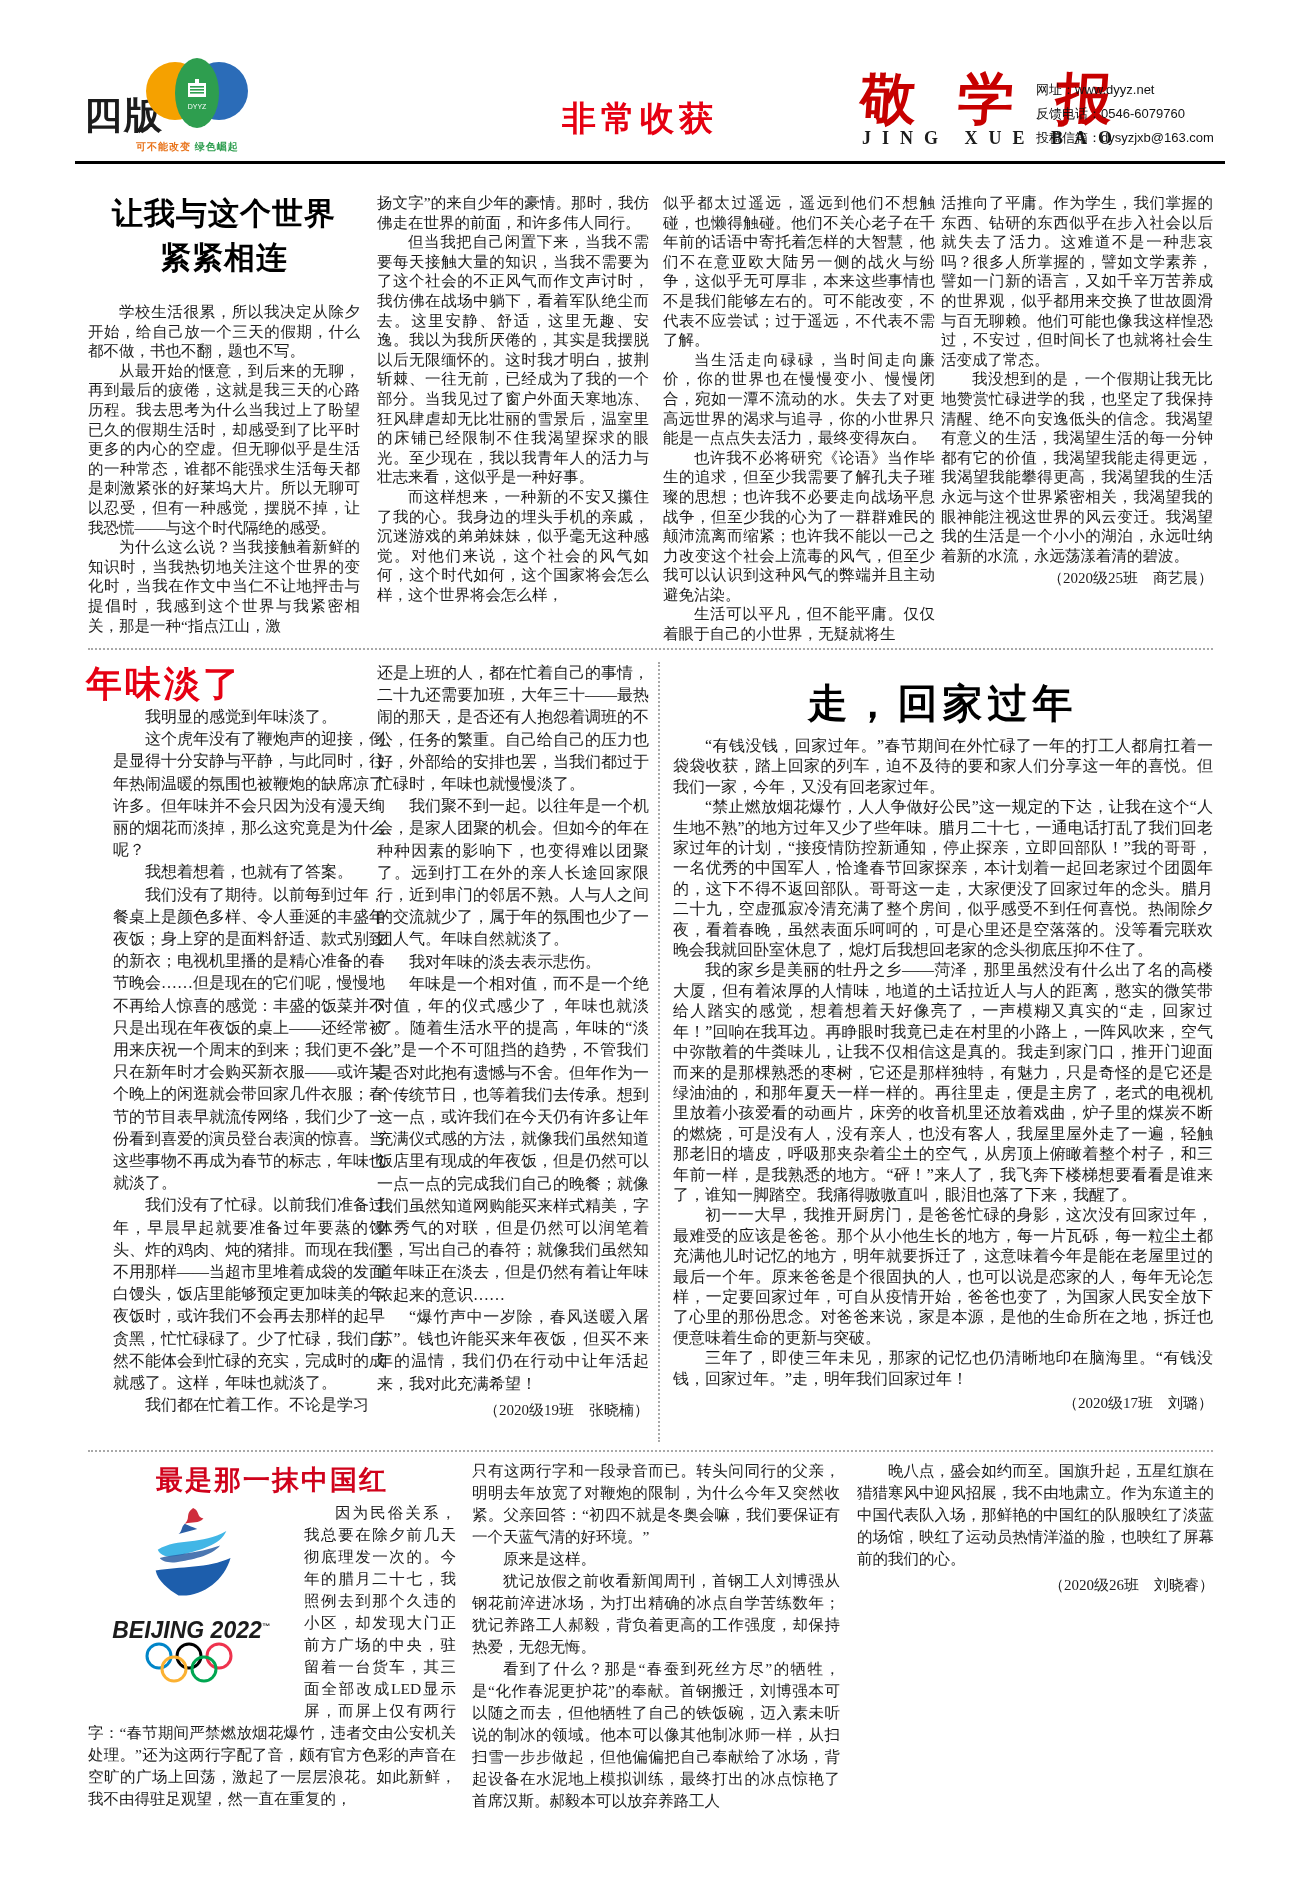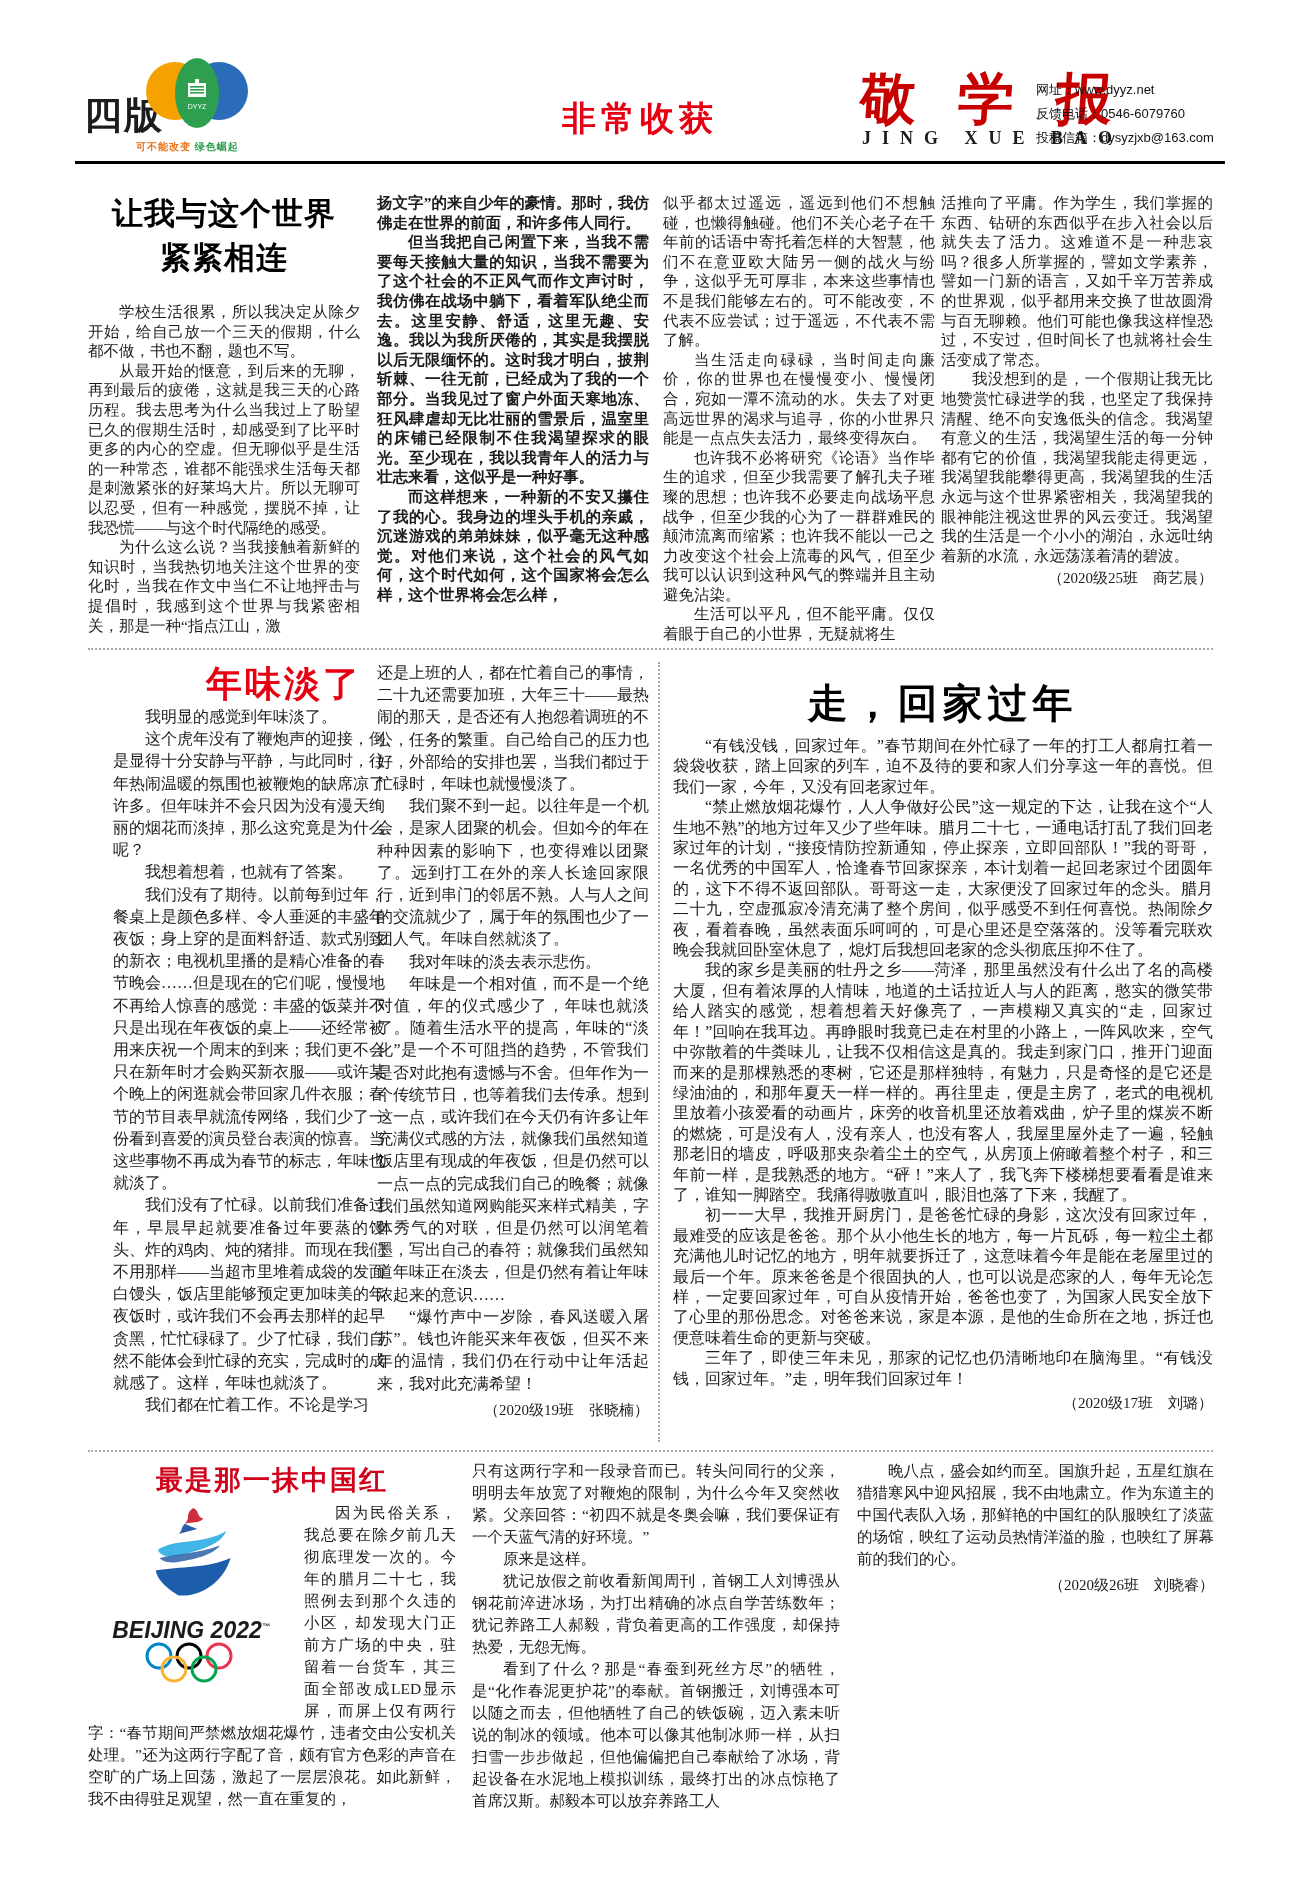--- a/index.html
+++ b/index.html
@@ -35,21 +35,21 @@
   .para.cont{text-indent:0;}
   .sig{margin:4px 0 0;text-align:right;font-size:15px;text-indent:0;}
   .dotted-rule{position:absolute;border-top:2px dotted #a8a8a8;}
   .v-dotted{position:absolute;border-left:2px dotted #a8a8a8;}
   
   .a1-title{position:absolute;left:86px;top:192px;width:276px;text-align:center;
             font-family:"Liberation Sans",sans-serif;font-weight:700;font-size:31px;
             line-height:44px;color:#000000;letter-spacing:1px;}
   .a1 .body-col{width:272px;font-size:15.5px;line-height:19.6px;}
   
-  .a2-title{position:absolute;left:86px;top:660px;width:276px;text-align:right;
+  .a2-title{position:absolute;left:86px;top:660px;width:276px;text-align:left;
             font-family:"Liberation Sans",sans-serif;font-weight:700;font-size:36px;color:#e60012;letter-spacing:3px;}
   .a2 .body-col{width:272px;font-size:16px;line-height:22.2px;}
   
   .a3-title{position:absolute;left:672px;top:676px;width:541px;text-align:center;
             font-family:"Liberation Sans",sans-serif;font-weight:700;font-size:40px;color:#000;letter-spacing:5px;}
   .a3-body{position:absolute;left:673px;top:736px;width:540px;font-size:16px;line-height:20.4px;text-align:justify;}
   
   .a4-title{position:absolute;left:88px;top:1462px;width:368px;text-align:center;
             font-family:"Liberation Sans",sans-serif;font-weight:700;font-size:27px;color:#d0021b;letter-spacing:2px;}
   .a4 .body-col{width:368px;font-size:15.5px;line-height:22px;}
@@ -102,21 +102,21 @@
   <div class="a1">
     <div class="a1-title">
       <div>让我与这个世界</div>
       <div>紧紧相连</div>
     </div>
     <div class="body-col" style="left:88px;top:302px;">
         <p class="para">学校生活很累，所以我决定从除夕开始，给自己放一个三天的假期，什么都不做，书也不翻，题也不写。</p>
         <p class="para">从最开始的惬意，到后来的无聊，再到最后的疲倦，这就是我三天的心路历程。我去思考为什么当我过上了盼望已久的假期生活时，却感受到了比平时更多的内心的空虚。但无聊似乎是生活的一种常态，谁都不能强求生活每天都是刺激紧张的好莱坞大片。所以无聊可以忍受，但有一种感觉，摆脱不掉，让我恐慌——与这个时代隔绝的感受。</p>
         <p class="para">为什么这么说？当我接触着新鲜的知识时，当我热切地关注这个世界的变化时，当我在作文中当仁不让地抨击与提倡时，我感到这个世界与我紧密相关，那是一种“指点江山，激</p>
       </div>
-    <div class="body-col" style="left:377px;top:193px;font-weight:bold;">
+    <div class="body-col" style="left:377px;top:193px;">
         <p class="para cont">扬文字”的来自少年的豪情。那时，我仿佛走在世界的前面，和许多伟人同行。</p>
         <p class="para">但当我把自己闲置下来，当我不需要每天接触大量的知识，当我不需要为了这个社会的不正风气而作文声讨时，我仿佛在战场中躺下，看着军队绝尘而去。这里安静、舒适，这里无趣、安逸。我以为我所厌倦的，其实是我摆脱以后无限缅怀的。这时我才明白，披荆斩棘、一往无前，已经成为了我的一个部分。当我见过了窗户外面天寒地冻、狂风肆虐却无比壮丽的雪景后，温室里的床铺已经限制不住我渴望探求的眼光。至少现在，我以我青年人的活力与壮志来看，这似乎是一种好事。</p>
         <p class="para">而这样想来，一种新的不安又攥住了我的心。我身边的埋头手机的亲戚，沉迷游戏的弟弟妹妹，似乎毫无这种感觉。对他们来说，这个社会的风气如何，这个时代如何，这个国家将会怎么样，这个世界将会怎么样，</p>
       </div>
     <div class="body-col" style="left:663px;top:193px;">
         <p class="para cont">似乎都太过遥远，遥远到他们不想触碰，也懒得触碰。他们不关心老子在千年前的话语中寄托着怎样的大智慧，他们不在意亚欧大陆另一侧的战火与纷争，这似乎无可厚非，本来这些事情也不是我们能够左右的。可不能改变，不代表不应尝试；过于遥远，不代表不需了解。</p>
         <p class="para">当生活走向碌碌，当时间走向廉价，你的世界也在慢慢变小、慢慢闭合，宛如一潭不流动的水。失去了对更高远世界的渴求与追寻，你的小世界只能是一点点失去活力，最终变得灰白。</p>
         <p class="para">也许我不必将研究《论语》当作毕生的追求，但至少我需要了解孔夫子璀璨的思想；也许我不必要走向战场平息战争，但至少我的心为了一群群难民的颠沛流离而缩紧；也许我不能以一己之力改变这个社会上流毒的风气，但至少我可以认识到这种风气的弊端并且主动避免沾染。</p>
         <p class="para">生活可以平凡，但不能平庸。仅仅着眼于自己的小世界，无疑就将生</p>
       </div>

